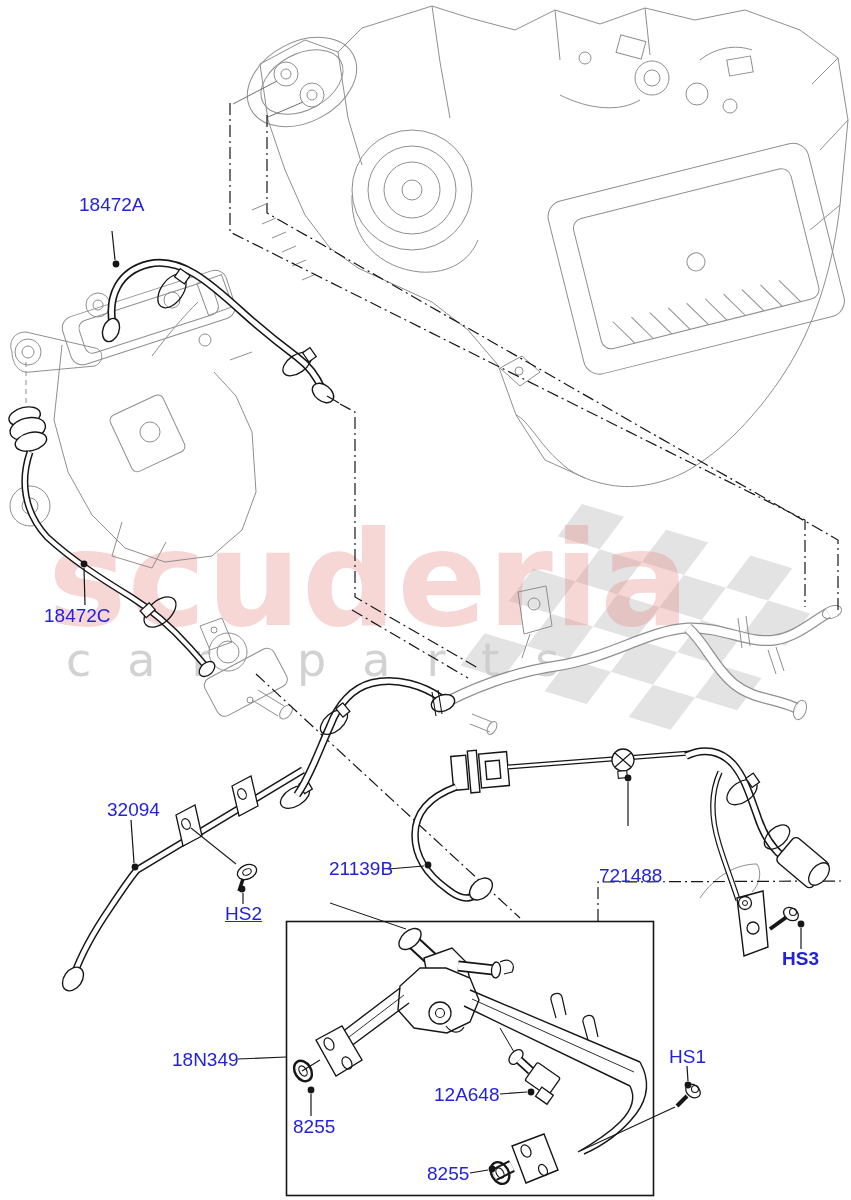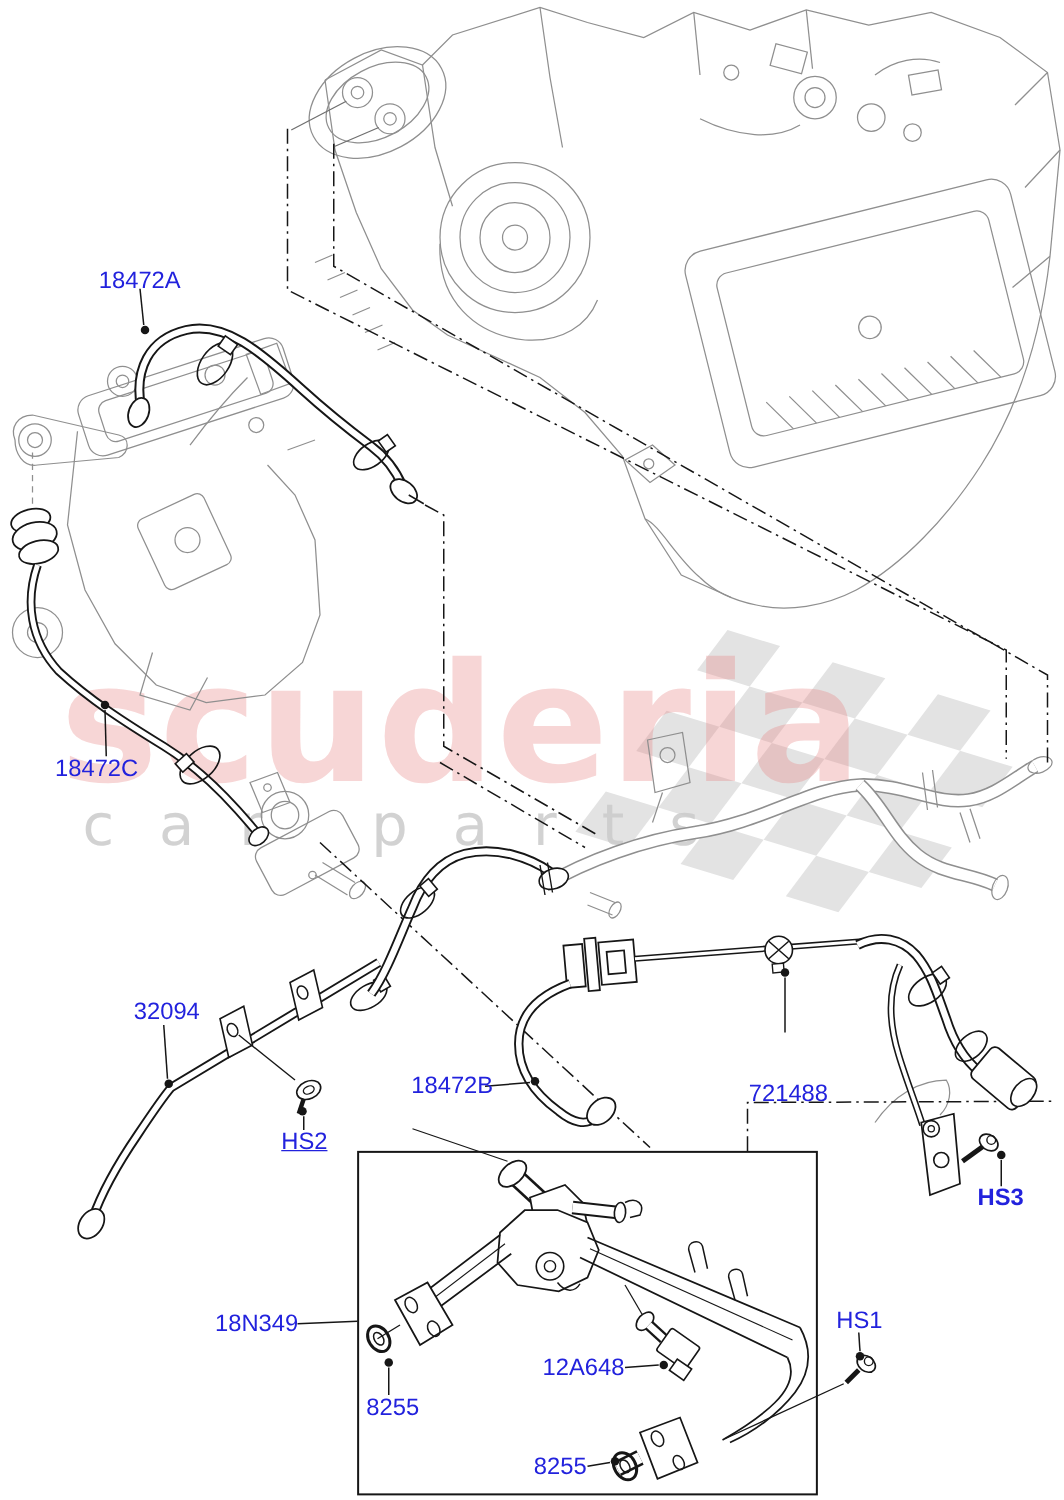--- a/index.html
+++ b/index.html
@@ -323,24 +323,24 @@
         <circle cx="531" cy="1092" r="3.4" stroke="none"></circle>
     <path d="M311,1116 L311,1094" fill="none"></path>
         <circle cx="311" cy="1090" r="3.4" stroke="none"></circle>
     <path d="M470,1173 L488,1170" fill="none"></path>
         <circle cx="492" cy="1169" r="3.4" stroke="none"></circle>
     <path d="M687,1066 L688,1081" fill="none"></path>
         <circle cx="688" cy="1085" r="3.4" stroke="none"></circle>
   </g>
 </svg>
 
-  <div class="plabel" style="left:79px;top:215px;text-align:center;">18472A</div>
+  <div class="plabel" style="left:79px;top:195px;text-align:center;">18472A</div>
   <div class="plabel" style="left:44px;top:606px;">18472C</div>
   <div class="plabel" style="left:107px;top:800px;">32094</div>
-  <div class="plabel" style="left:329px;top:859px;">18472B</div>
+  <div class="plabel" style="left:329px;top:859px;">21139B</div>
   <div class="plabel" style="left:599px;top:866px;">721488</div>
   <div class="plabel" style="left:225px;top:904px;text-decoration:underline;">HS2</div>
   <div class="plabel" style="left:782px;top:949px;font-weight:bold;">HS3</div>
   <div class="plabel" style="left:172px;top:1050px;">18N349</div>
   <div class="plabel" style="left:434px;top:1085px;">12A648</div>
   <div class="plabel" style="left:293px;top:1117px;">8255</div>
   <div class="plabel" style="left:427px;top:1164px;">8255</div>
   <div class="plabel" style="left:669px;top:1047px;">HS1</div>
 </div>
 

